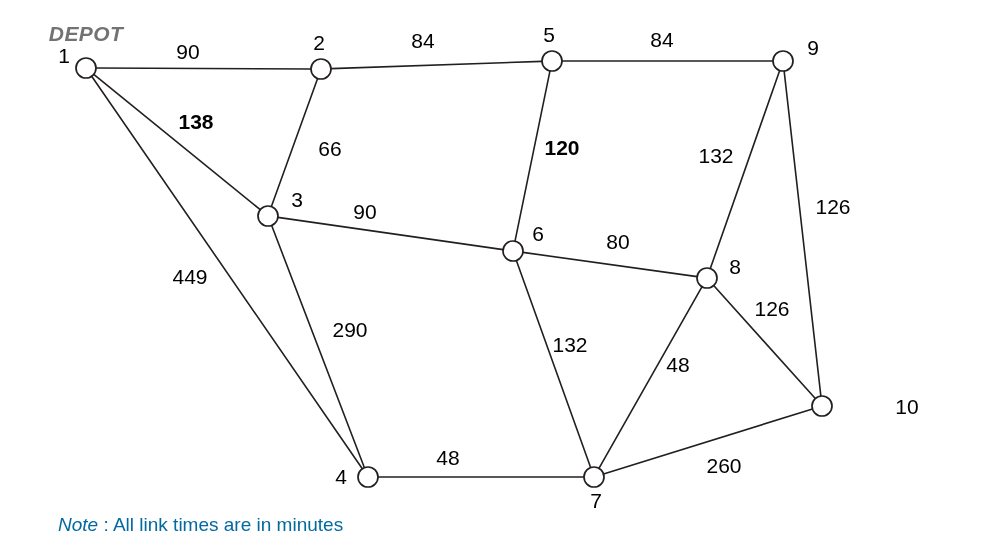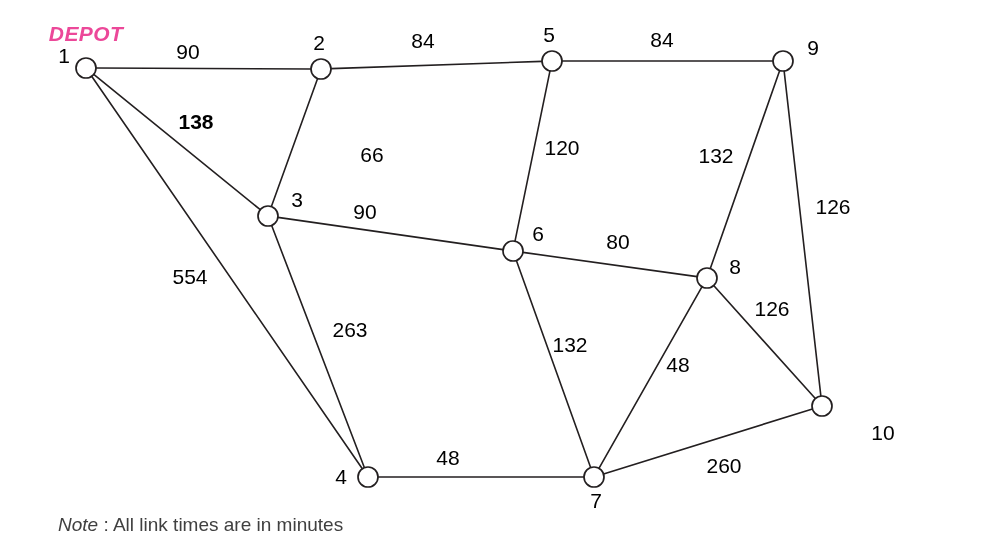--- a/index.html
+++ b/index.html
@@ -47,29 +47,29 @@
   .node-label {
     font-size: 21px;
   }
   .edge-label {
     font-size: 21px;
   }
   .depot-label {
     font-size: 21px;
     font-weight: bold;
     font-style: italic;
-    color: #ec4899;
+    color: #737373;
     letter-spacing: 0.4px;
   }
   .note {
     position: absolute;
     left: 58px;
     top: 514px;
     font-size: 19px;
-    color: #404040;
+    color: #0369a1;
     white-space: nowrap;
   }
   .note i {
     font-style: italic;
   }
 </style>
 </head>
 <body>
 
 <div id="canvas">
@@ -104,45 +104,45 @@
         <circle cx="594" cy="477" r="10" class="node-circle"></circle>
         <circle cx="707" cy="278" r="10" class="node-circle"></circle>
         <circle cx="783" cy="61" r="10" class="node-circle"></circle>
         <circle cx="822" cy="406" r="10" class="node-circle"></circle>
       </g>
   </svg>
 
   <div id="overlay-labels">
       <div class="lbl edge-label" style="left: 188px; top: 51px;">90</div>
       <div class="lbl edge-label" style="left: 196px; top: 121px; font-weight: bold;">138</div>
-      <div class="lbl edge-label" style="left: 190px; top: 276px;">554</div>
-      <div class="lbl edge-label" style="left: 330px; top: 154px; margin-left: 42px;">66</div>
+      <div class="lbl edge-label" style="left: 190px; top: 276px;">449</div>
+      <div class="lbl edge-label" style="left: 330px; top: 148px;">66</div>
       <div class="lbl edge-label" style="left: 423px; top: 40px;">84</div>
-      <div class="lbl edge-label" style="left: 350px; top: 329px;">263</div>
+      <div class="lbl edge-label" style="left: 350px; top: 329px;">290</div>
       <div class="lbl edge-label" style="left: 365px; top: 211px;">90</div>
       <div class="lbl edge-label" style="left: 448px; top: 457px;">48</div>
       <div class="lbl edge-label" style="left: 662px; top: 39px;">84</div>
-      <div class="lbl edge-label" style="left: 562px; top: 147px;">120</div>
+      <div class="lbl edge-label" style="left: 562px; top: 147px; font-weight: bold;">120</div>
       <div class="lbl edge-label" style="left: 618px; top: 241px;">80</div>
       <div class="lbl edge-label" style="left: 570px; top: 344px;">132</div>
       <div class="lbl edge-label" style="left: 678px; top: 364px;">48</div>
       <div class="lbl edge-label" style="left: 724px; top: 465px;">260</div>
       <div class="lbl edge-label" style="left: 716px; top: 155px;">132</div>
       <div class="lbl edge-label" style="left: 772px; top: 308px;">126</div>
       <div class="lbl edge-label" style="left: 833px; top: 206px;">126</div>
       <div class="lbl node-label" style="left: 64px; top: 55px;">1</div>
       <div class="lbl node-label" style="left: 319px; top: 42px;">2</div>
       <div class="lbl node-label" style="left: 297px; top: 199px;">3</div>
       <div class="lbl node-label" style="left: 341px; top: 476px;">4</div>
       <div class="lbl node-label" style="left: 549px; top: 34px;">5</div>
       <div class="lbl node-label" style="left: 538px; top: 233px;">6</div>
       <div class="lbl node-label" style="left: 596px; top: 500px;">7</div>
       <div class="lbl node-label" style="left: 735px; top: 266px;">8</div>
       <div class="lbl node-label" style="left: 813px; top: 47px;">9</div>
-      <div class="lbl node-label" style="left: 883px; top: 406px; margin-top: 26px;">10</div>
+      <div class="lbl node-label" style="left: 907px; top: 406px;">10</div>
     </div>
 
   <div class="lbl depot-label" id="depot-label" style="left: 86px; top: 33px;">DEPOT</div>
 
   <div class="note">
     <i>Note</i><span> : </span><span>All link times are in minutes</span>
   </div>
 
 </div>
 

